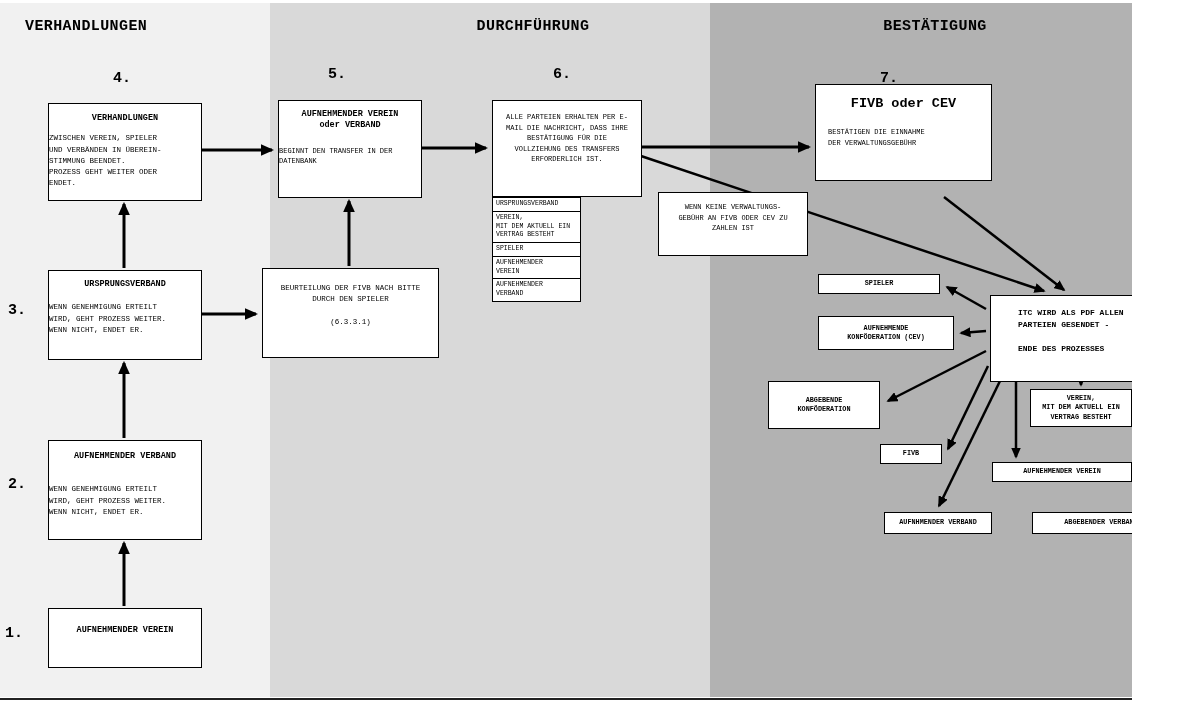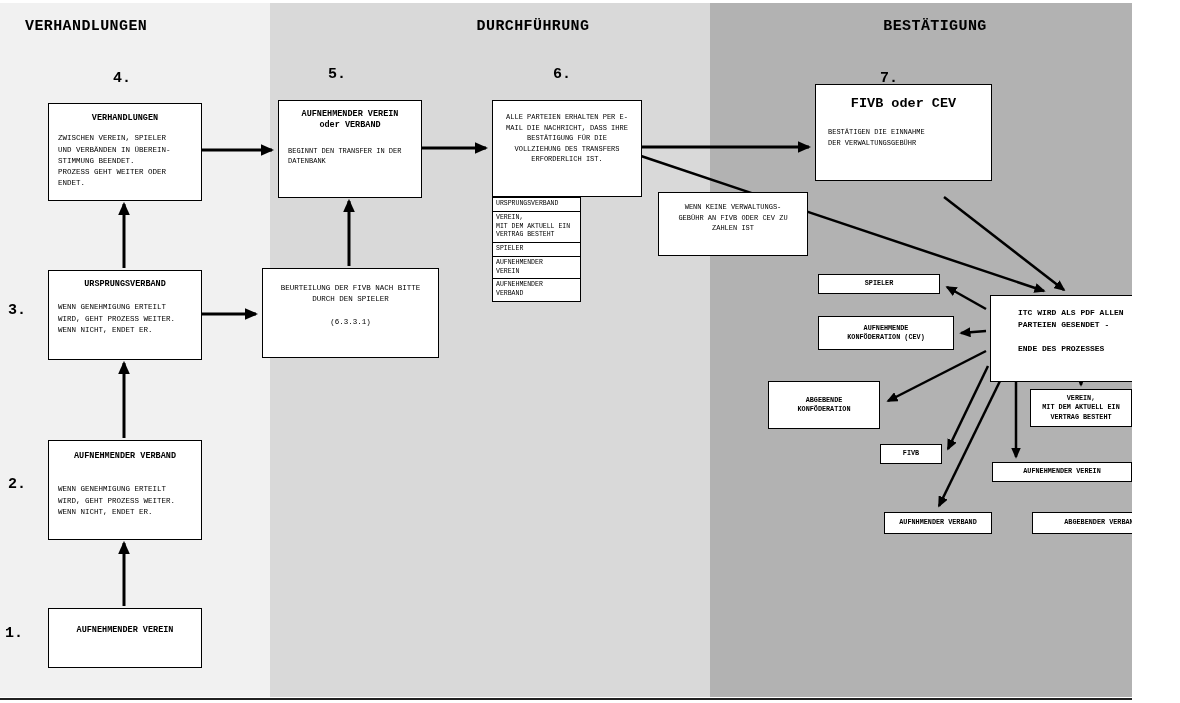--- a/index.html
+++ b/index.html
@@ -13,21 +13,21 @@
   .lane3{left:710px;width:470px;background:#b2b2b2;}
   .bottom-rule{position:absolute;left:0;top:698px;width:1180px;height:2px;background:#222;}
   .lane-title{position:absolute;top:18px;font-size:15px;font-weight:bold;letter-spacing:.4px;}
   .centered{text-align:center;}
   .num{position:absolute;font-size:15px;font-weight:bold;}
   .arrows{position:absolute;left:0;top:0;pointer-events:none;}
   .arrows line{stroke:#000;}
   .node{position:absolute;background:#fff;border:1.5px solid #000;}
   .node.thin{border-width:1px;}
   .node-title{font-weight:bold;text-align:center;font-size:8.5px;white-space:pre-line;line-height:1.35;padding:0 4px;}
-  .node-body{font-size:7.5px;padding-left:9px;padding-right:7px;white-space:pre-line;line-height:1.5;}
+  .node-body{font-size:7.5px;padding-right:7px;white-space:pre-line;line-height:1.5;}
   .node-body.centered{text-align:center;padding-left:5px;padding-right:5px;}
   .node-body.bold{font-weight:bold;}
   .parties{position:absolute;}
   .list-item{background:#fff;border:1px solid #000;margin-top:-1px;font-size:6.5px;padding:2px 3px;white-space:pre-line;line-height:1.35;}
   .list-item:first-child{margin-top:0;}
   .small-node{
     position:absolute;background:#fff;border:1px solid #000;
     font-size:6.8px;font-weight:bold;display:flex;align-items:center;justify-content:center;
     text-align:center;white-space:pre-line;line-height:1.35;padding:1px 2px;box-sizing:border-box;
   }

